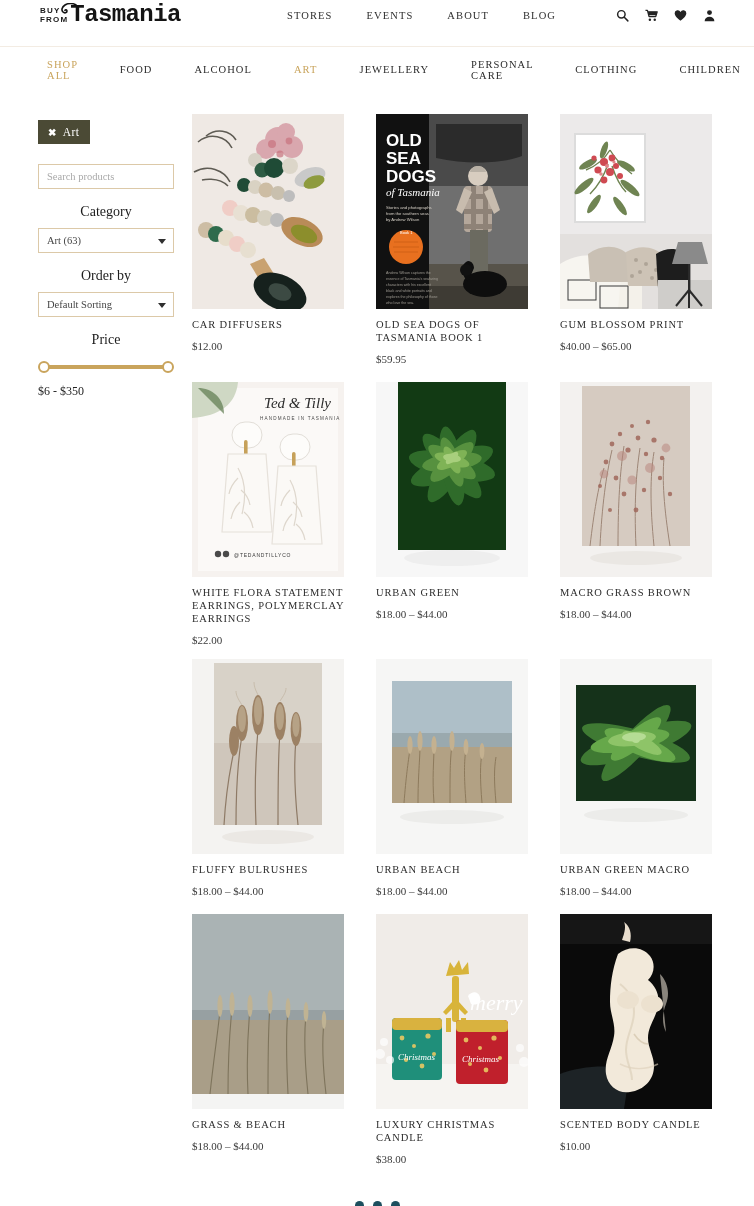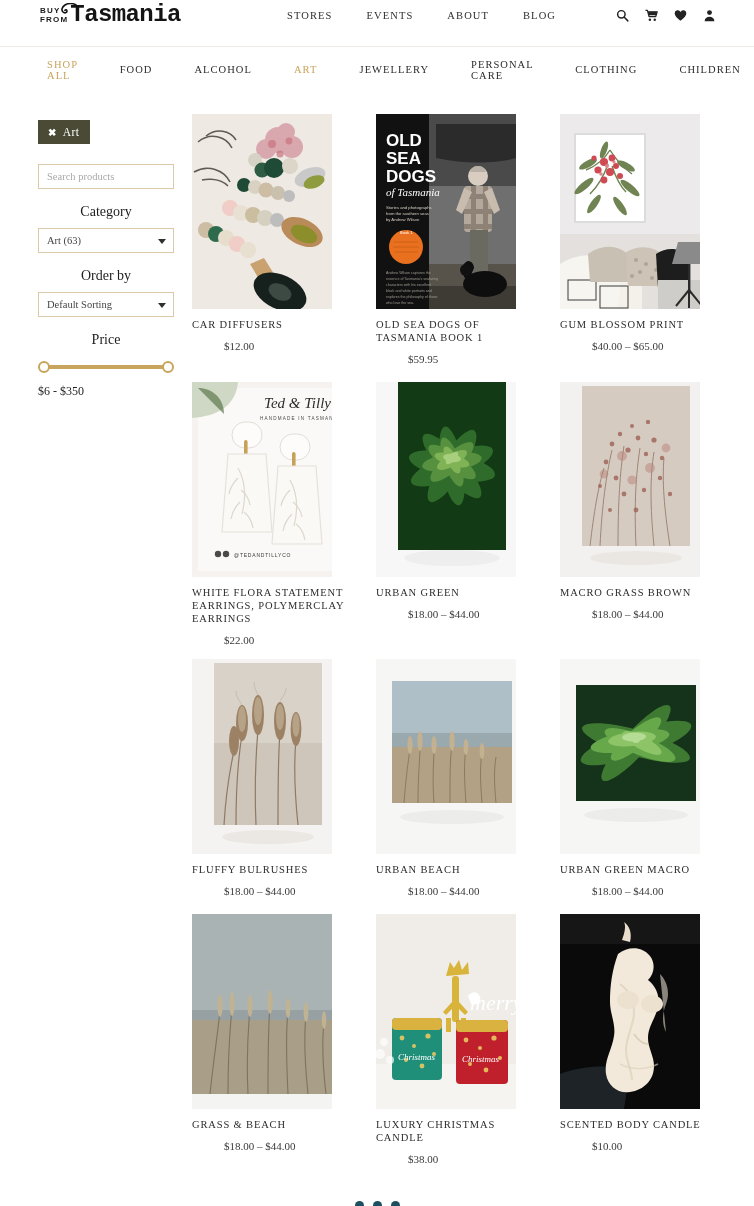--- a/index.html
+++ b/index.html
@@ -139,36 +139,36 @@
   
   .grid {
     flex: 1;
     display: grid;
     grid-template-columns: repeat(3, 152px);
     gap: 0 32px;
     padding-left: 18px; padding-top: 22px;
   }
   .card { margin-bottom: 0; }
   .card-img {
-    width: 140px; height: 195px;
+    width: 152px; height: 195px;
     overflow: hidden; position: relative;
     background: #f97316; display: block;
   }
   .card-img svg { display: block; width: 152px; height: 195px; }
   .card-title {
     margin-top: 9px;
     font-family: "Liberation Serif", serif;
     font-size: 10.5px; letter-spacing: .85px;
     color: #2d2d2d; line-height: 13px;
     text-transform: uppercase;
   }
   .card-price {
     margin-top: 9px;
     font-family: "Liberation Serif", serif;
-    font-size: 11px; color: #3a3a3a; margin-left: 32px;
+    font-size: 11px; color: #3a3a3a;
   }
 
   
   .loader {
     position: absolute; left: 0; right: 0; bottom: -4px;
     display: flex; justify-content: center; gap: 9px;
   }
   .loader i {
     width: 9px; height: 9px; border-radius: 50%;
     background: #1d4f5e; display: block;

